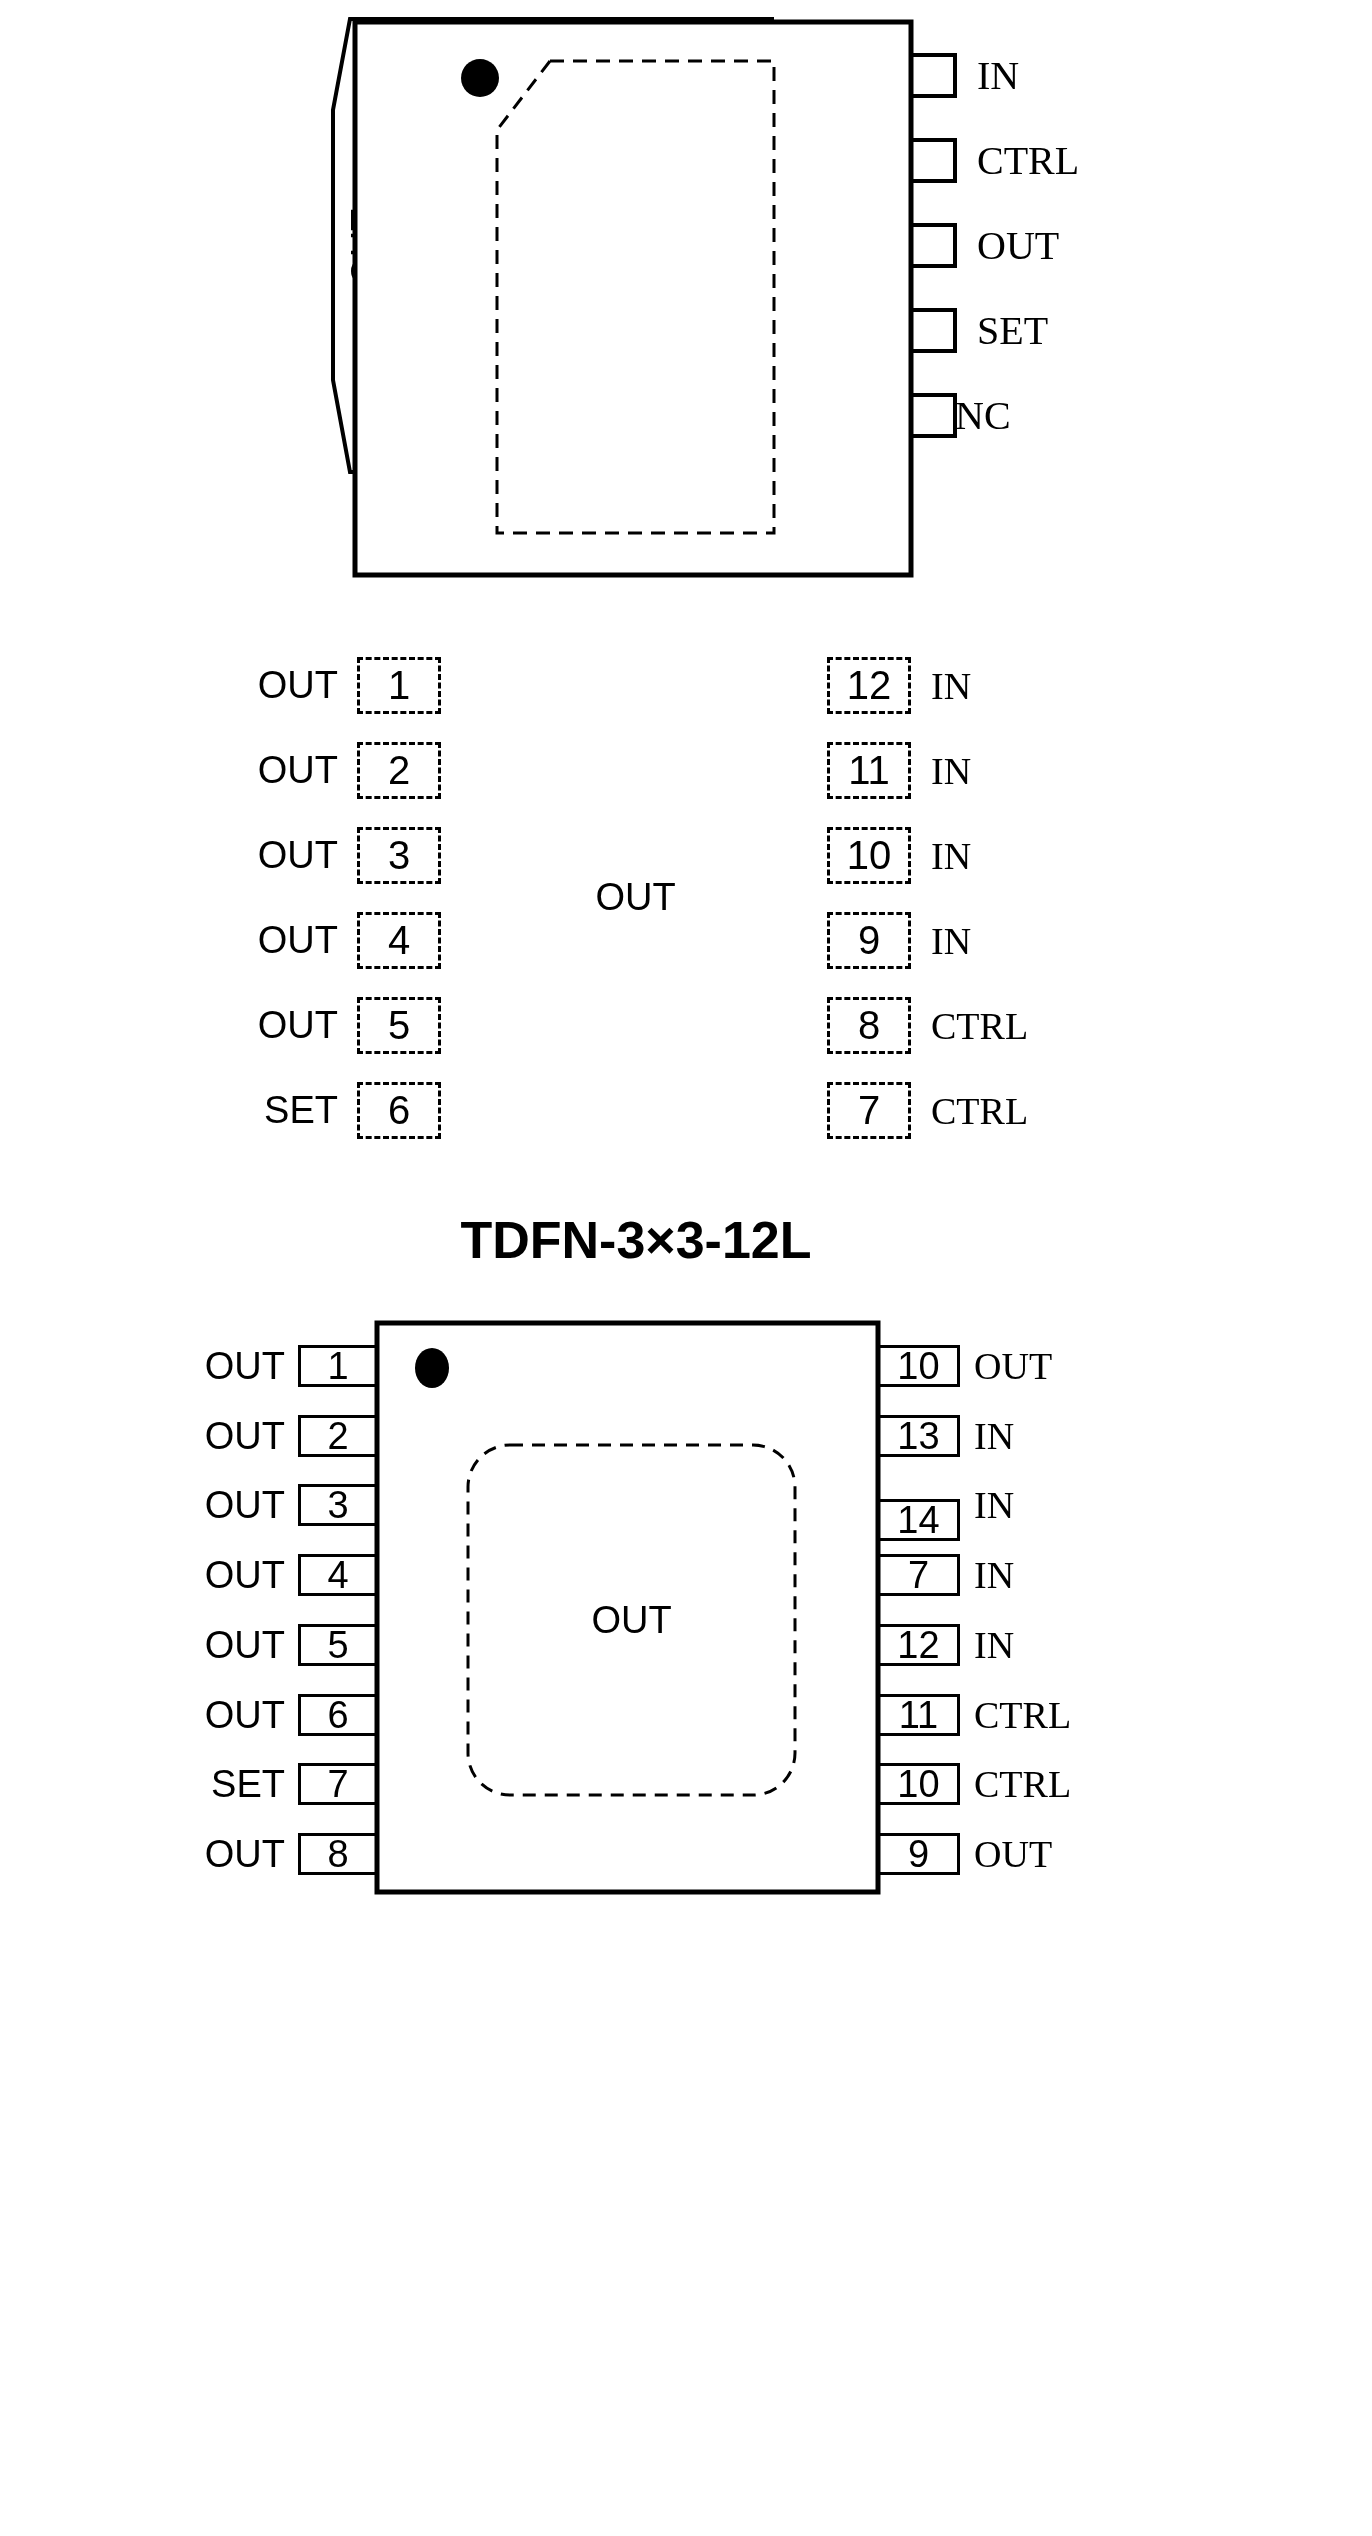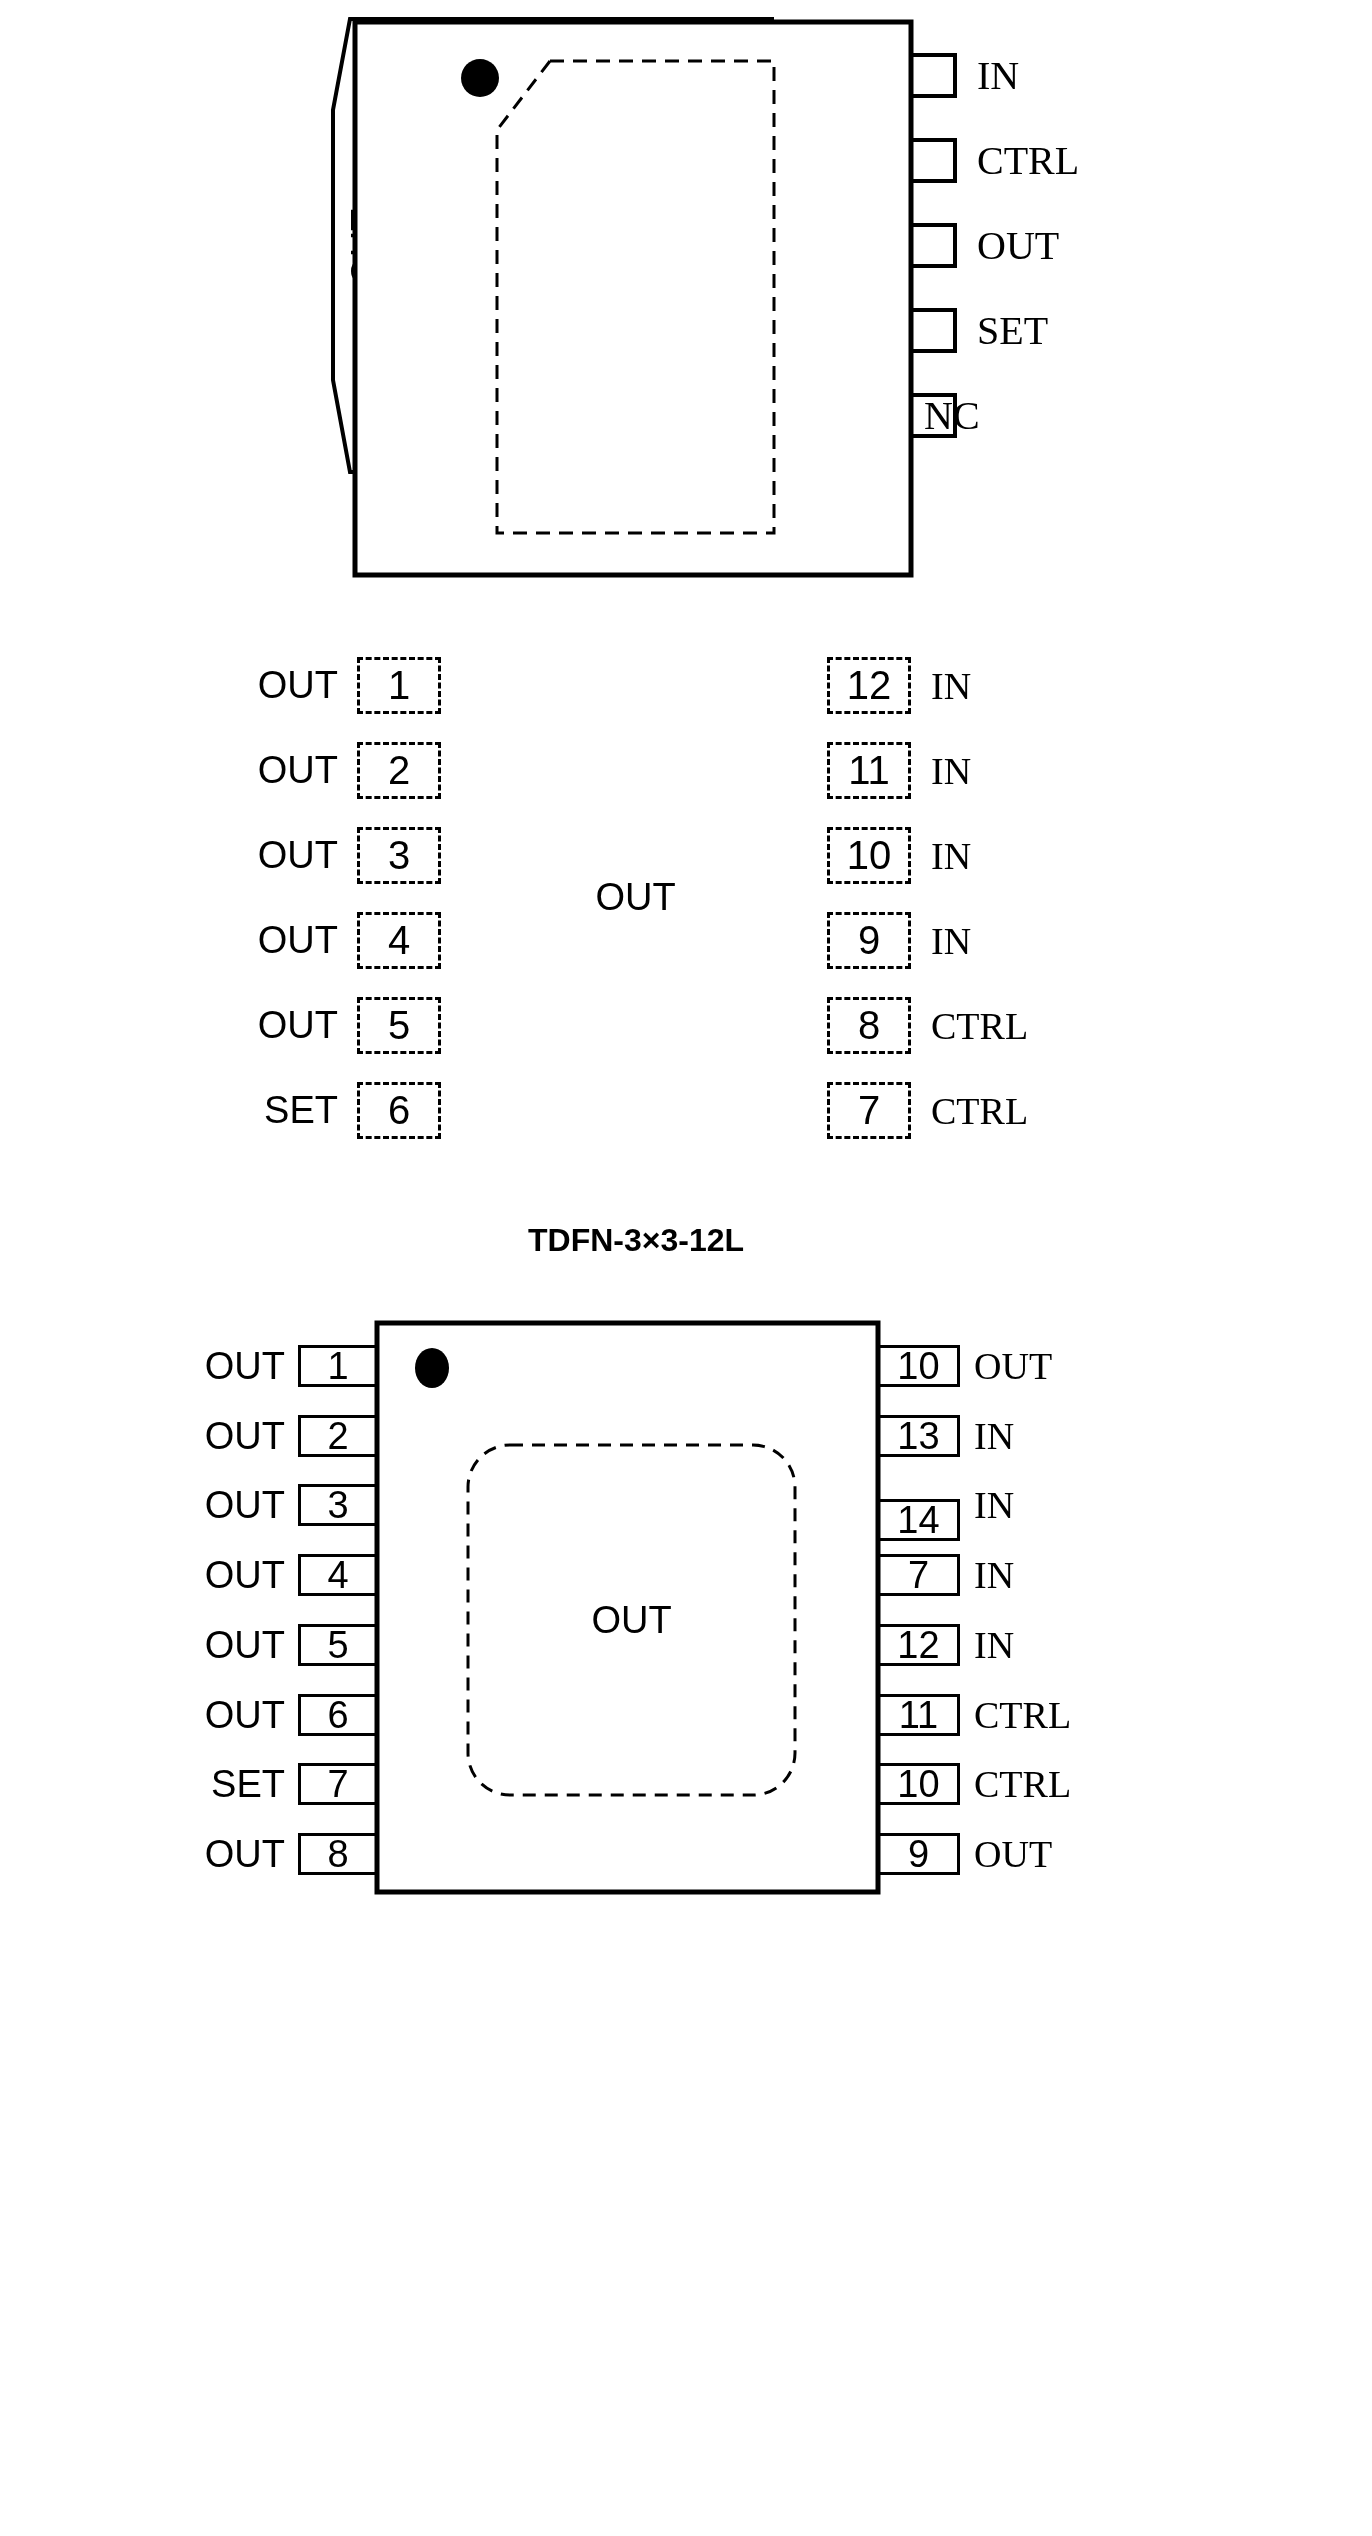--- a/index.html
+++ b/index.html
@@ -48,21 +48,21 @@
   .pad-label{
     position:absolute;
     display:flex;align-items:center;justify-content:center;
     font-size:38px;
   }
   
   .caption{
     position:absolute;
     text-align:center;
     font-weight:bold;
-    font-size:32px;
+    font-size:52px;
     line-height:48px;
     white-space:nowrap;
   }
 </style>
 </head>
 <body>
 
 <div class="canvas">
 
   <section class="abs" style="left:0;top:0;width:1372px;height:600px;">
@@ -87,21 +87,21 @@
       <span>2</span>
       </div>
     <div class="pinbox pb-a" style="left:772px;top:393px;width:185px;height:45px;">
       <span>1</span>
       </div>
 
     <div class="plabel lab-a lab-right" style="left:977px;top:53px;height:45px;">IN</div>
     <div class="plabel lab-a lab-right" style="left:977px;top:138px;height:45px;">CTRL</div>
     <div class="plabel lab-a lab-right" style="left:977px;top:223px;height:45px;">OUT</div>
     <div class="plabel lab-a lab-right" style="left:977px;top:308px;height:45px;">SET</div>
-    <div class="plabel lab-a lab-right" style="left:924px;top:393px;height:45px;">NC</div>
+    <div class="plabel lab-a lab-right" style="left:955px;top:393px;height:45px;">NC</div>
 
     <div class="caption" style="left:446px;top:527px;width:400px;">TO-263-5B</div>
   </section>
 
   <section class="abs" style="left:0;top:600px;width:1372px;height:700px;">
     <svg style="left:350px;top:-585px;position:absolute;" width="575" height="1900" viewBox="0 615 575 1900">
 
       <rect x="5" y="622" width="556" height="553" fill="#ffffff" stroke="#000000" stroke-width="5"></rect>
 
       <path d="M 200,661 L 424,661 L 424,1133 L 147,1133 L 147,730 Z" fill="none" stroke="#000000" stroke-width="3" stroke-dasharray="14 9"></path>

